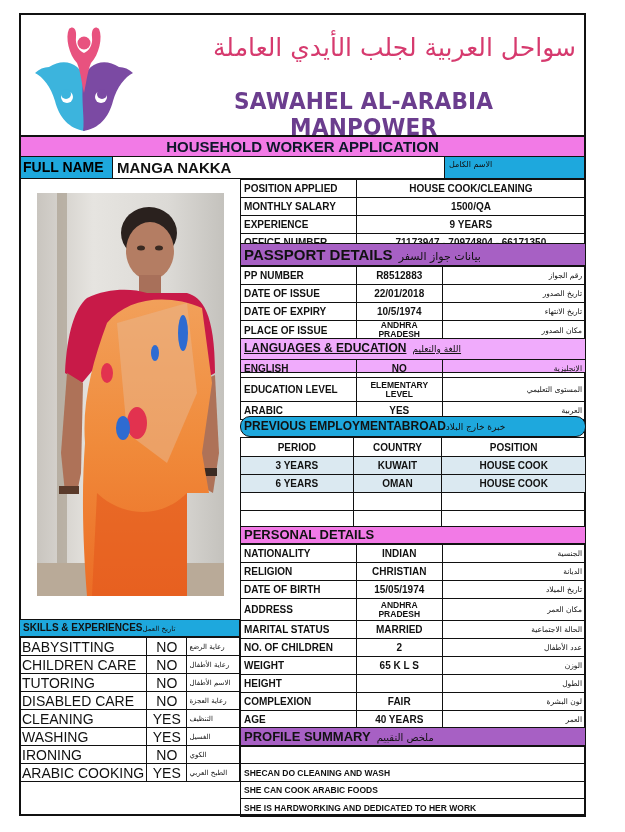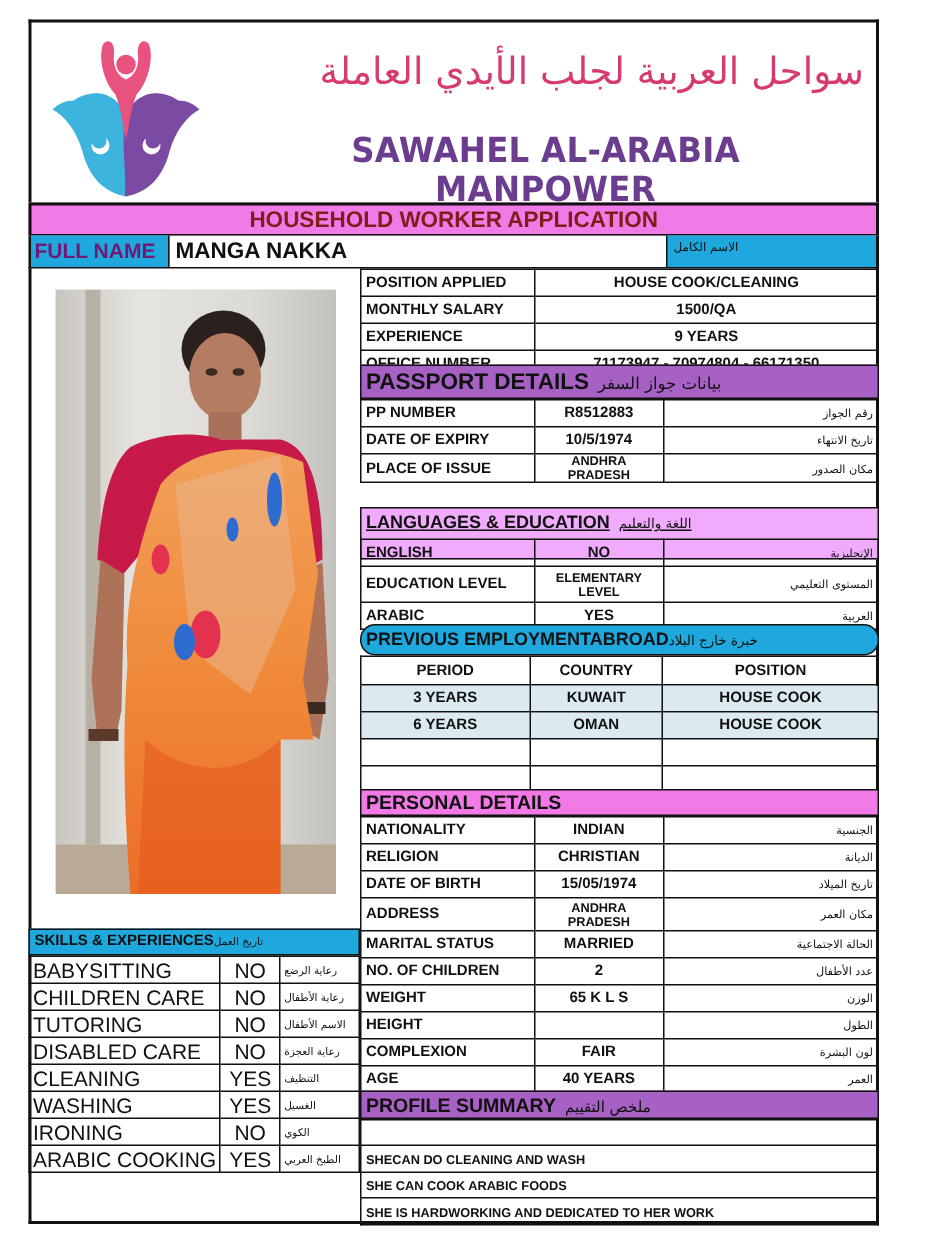--- a/index.html
+++ b/index.html
@@ -8,25 +8,25 @@
 
     .abs { position: absolute; }
 
     
     #header { left: 19px; top: 13px; width: 567px; height: 122px; border: 2px solid #111; border-bottom: none; background: #fff; }
     #logo { left: 8px; top: 6px; width: 110px; height: 112px; }
     #arabic-title { left: 150px; top: 18px; width: 405px; text-align: right; font-family: "DejaVu Sans", sans-serif; font-size: 25px; color: #d63a6e; direction: rtl; letter-spacing: 0.5px; }
     #english-title { left: 150px; top: 73px; width: 410px; text-align: center; font-family: "DejaVu Sans", sans-serif; font-weight: bold; font-size: 23px; color: #6b3d8e; letter-spacing: 0.2px; transform: scaleX(0.94); transform-origin: left center; }
 
     
-    #app-title { left: 19px; top: 135px; width: 567px; height: 22px; background: #f27ae6; border: 2px solid #111; border-bottom: 1px solid #111; text-align: center; font-weight: bold; font-size: 15px; line-height: 19px; color: #7f1d1d; }
+    #app-title { left: 19px; top: 135px; width: 567px; height: 22px; background: #f27ae6; border: 2px solid #111; border-bottom: 1px solid #111; text-align: center; font-weight: bold; font-size: 15px; line-height: 19px; color: #0f172a; }
 
     
     #fullname-row { left: 19px; top: 157px; width: 567px; height: 22px; border-left: 2px solid #111; border-right: 2px solid #111; border-bottom: 1px solid #111; }
-    #fullname-label { left: 0; top: 0; width: 92px; height: 21px; background: #1ea8dd; font-weight: bold; font-size: 14px; line-height: 20px; padding-left: 2px; color: #701a75; border-right: 1px solid #111; }
+    #fullname-label { left: 0; top: 0; width: 92px; height: 21px; background: #1ea8dd; font-weight: bold; font-size: 14px; line-height: 20px; padding-left: 2px; color: #000000; border-right: 1px solid #111; }
     #fullname-value { left: 93px; top: 0; width: 350px; height: 21px; font-weight: bold; font-size: 15px; line-height: 21px; padding-left: 3px; color: #111; }
     #fullname-ar { left: 423px; top: 0; width: 140px; height: 21px; background: #1ea8dd; font-family: "DejaVu Sans", sans-serif; font-size: 8px; line-height: 15px; padding-left: 4px; border-left: 1px solid #111; color: #111; }
 
     
     #main-frame { left: 19px; top: 179px; width: 567px; height: 637px; border: 2px solid #111; border-top: none; }
 
     
     #photo { left: 37px; top: 193px; width: 187px; height: 403px; overflow: hidden; background: #d9d7d2; }
 
     
@@ -159,20 +159,25 @@
       <col style="width:86px">
       <col style="width:144px">
     </colgroup>
   <tbody>
       <tr>
     <td>PP NUMBER</td>
     <td class="c">R8512883</td>
     <td class="ar">رقم الجواز</td>
   </tr>
   <tr>
+    <td>DATE OF ISSUE</td>
+    <td class="c">22/01/2018</td>
+    <td class="ar">تاريخ الصدور</td>
+  </tr>
+  <tr>
     <td>DATE OF EXPIRY</td>
     <td class="c">10/5/1974</td>
     <td class="ar">تاريخ الانتهاء</td>
   </tr>
   <tr>
     <td>PLACE OF ISSUE</td>
     <td class="c small" style="white-space:normal;">ANDHRA PRADESH</td>
     <td class="ar">مكان الصدور</td>
   </tr>
 </tbody>

